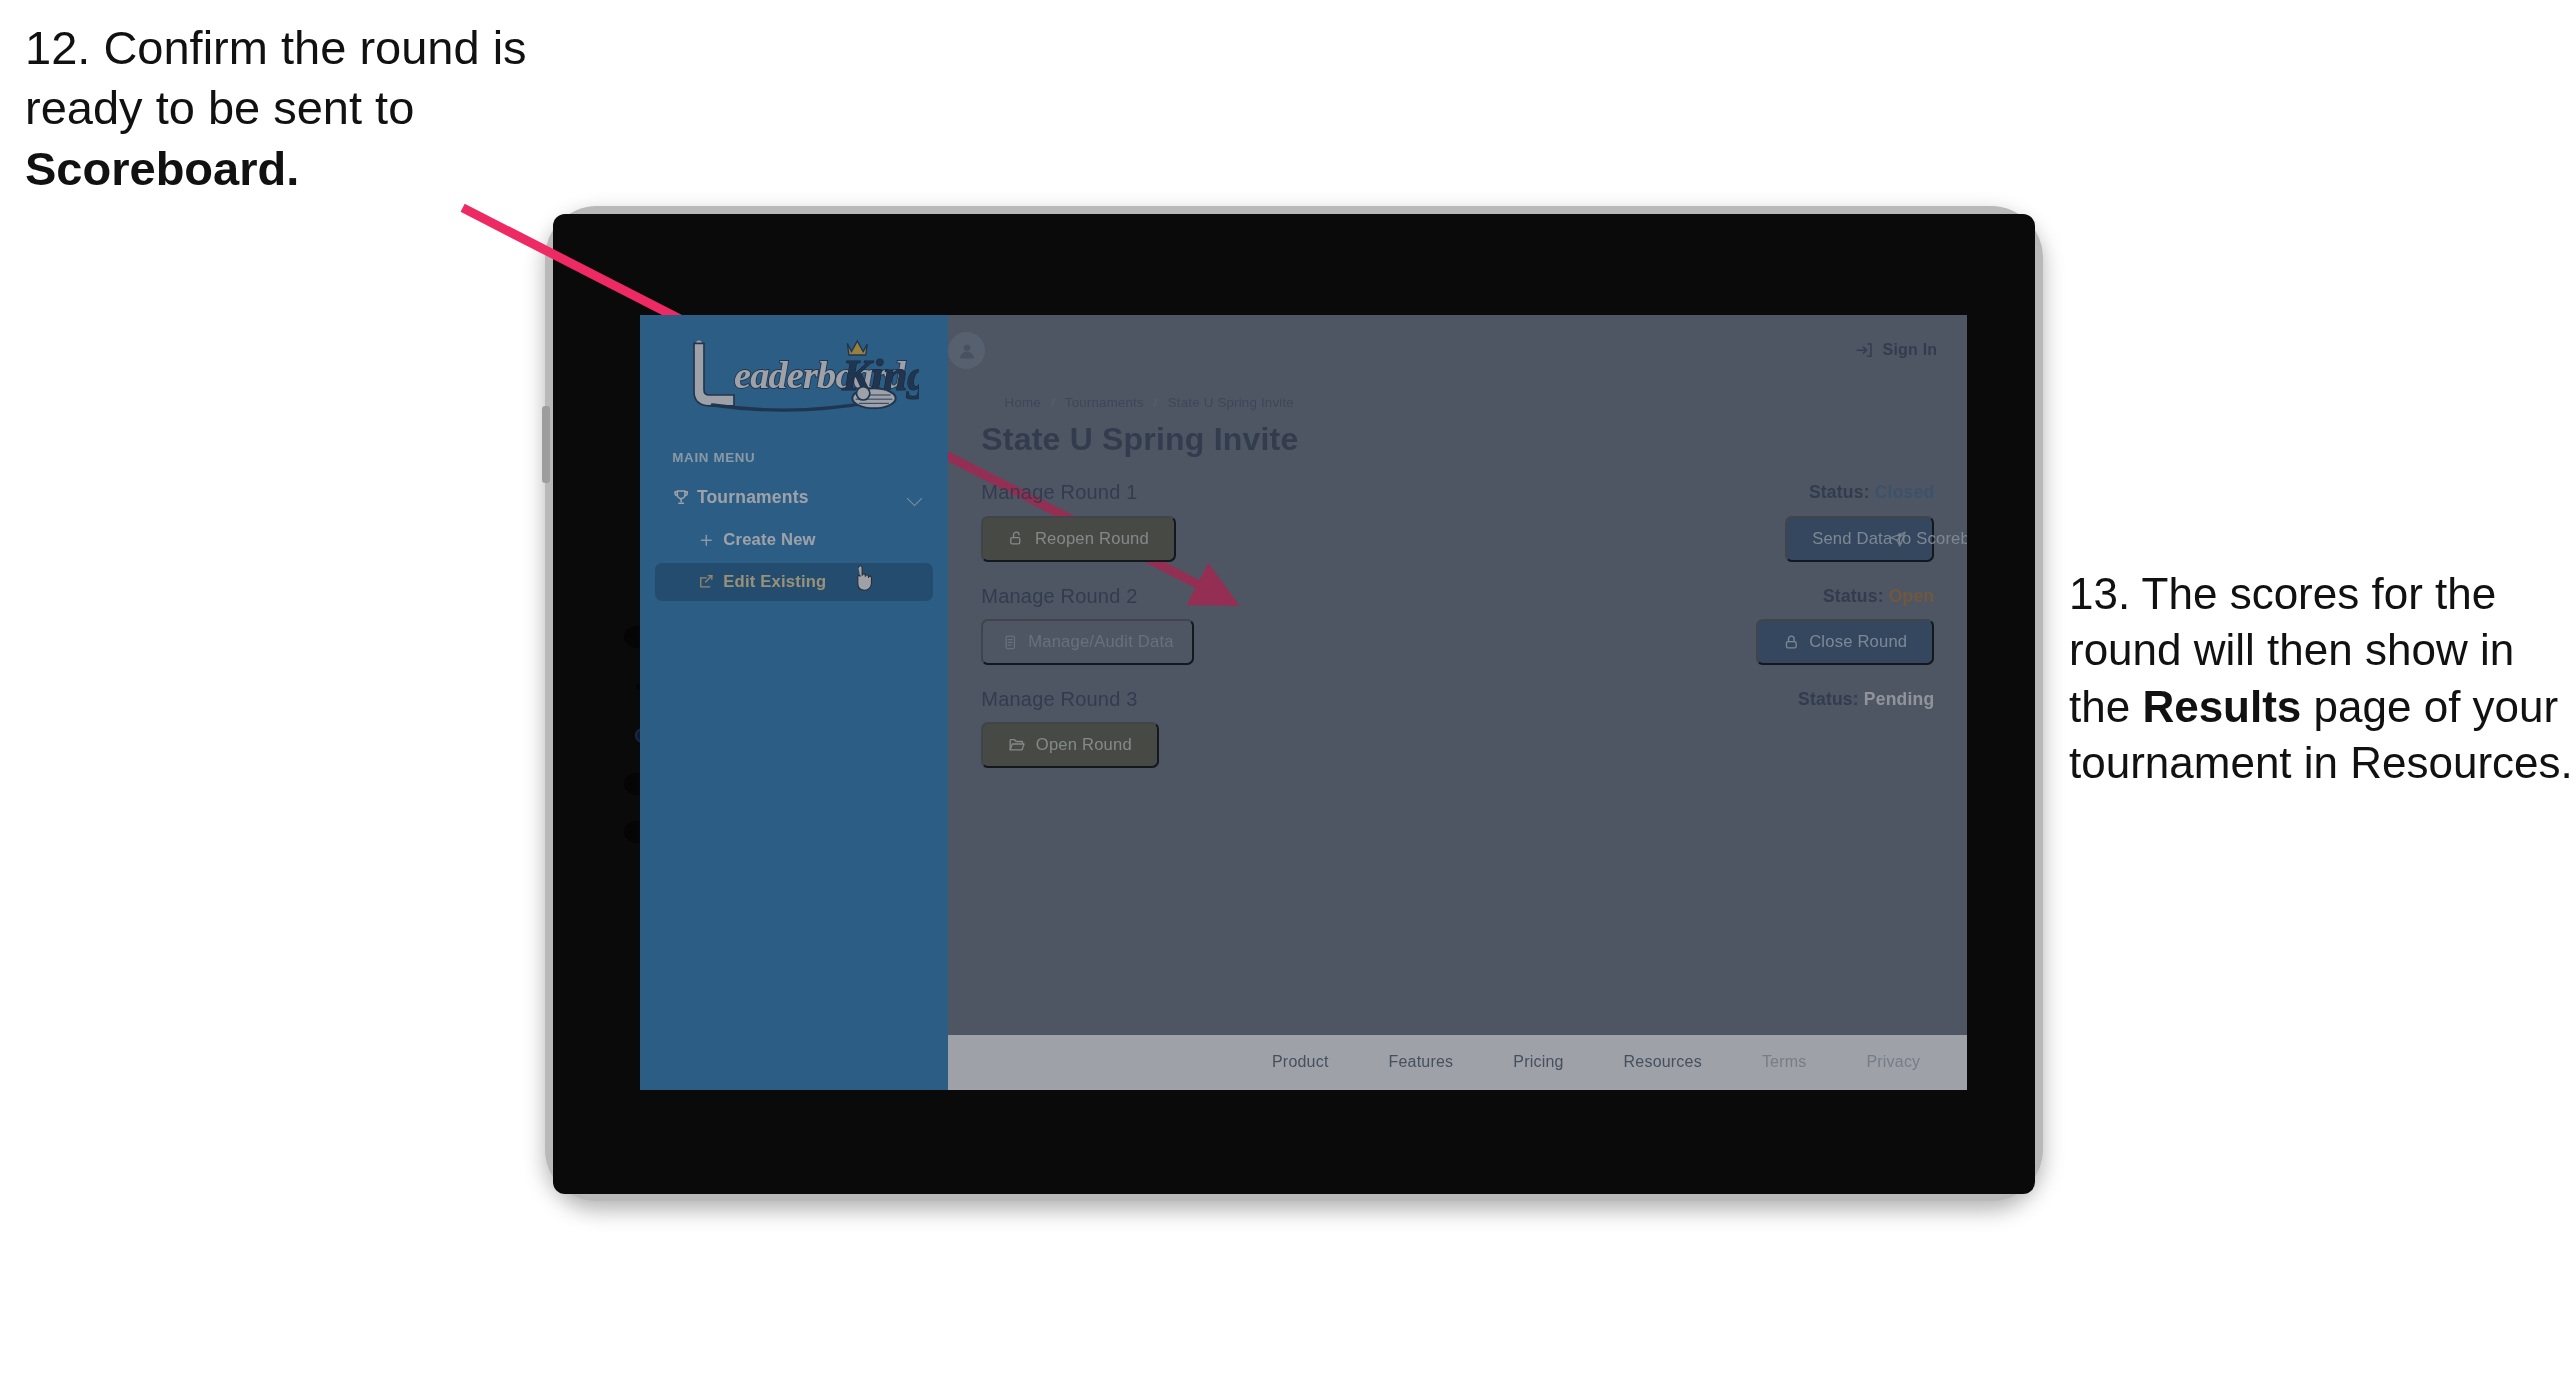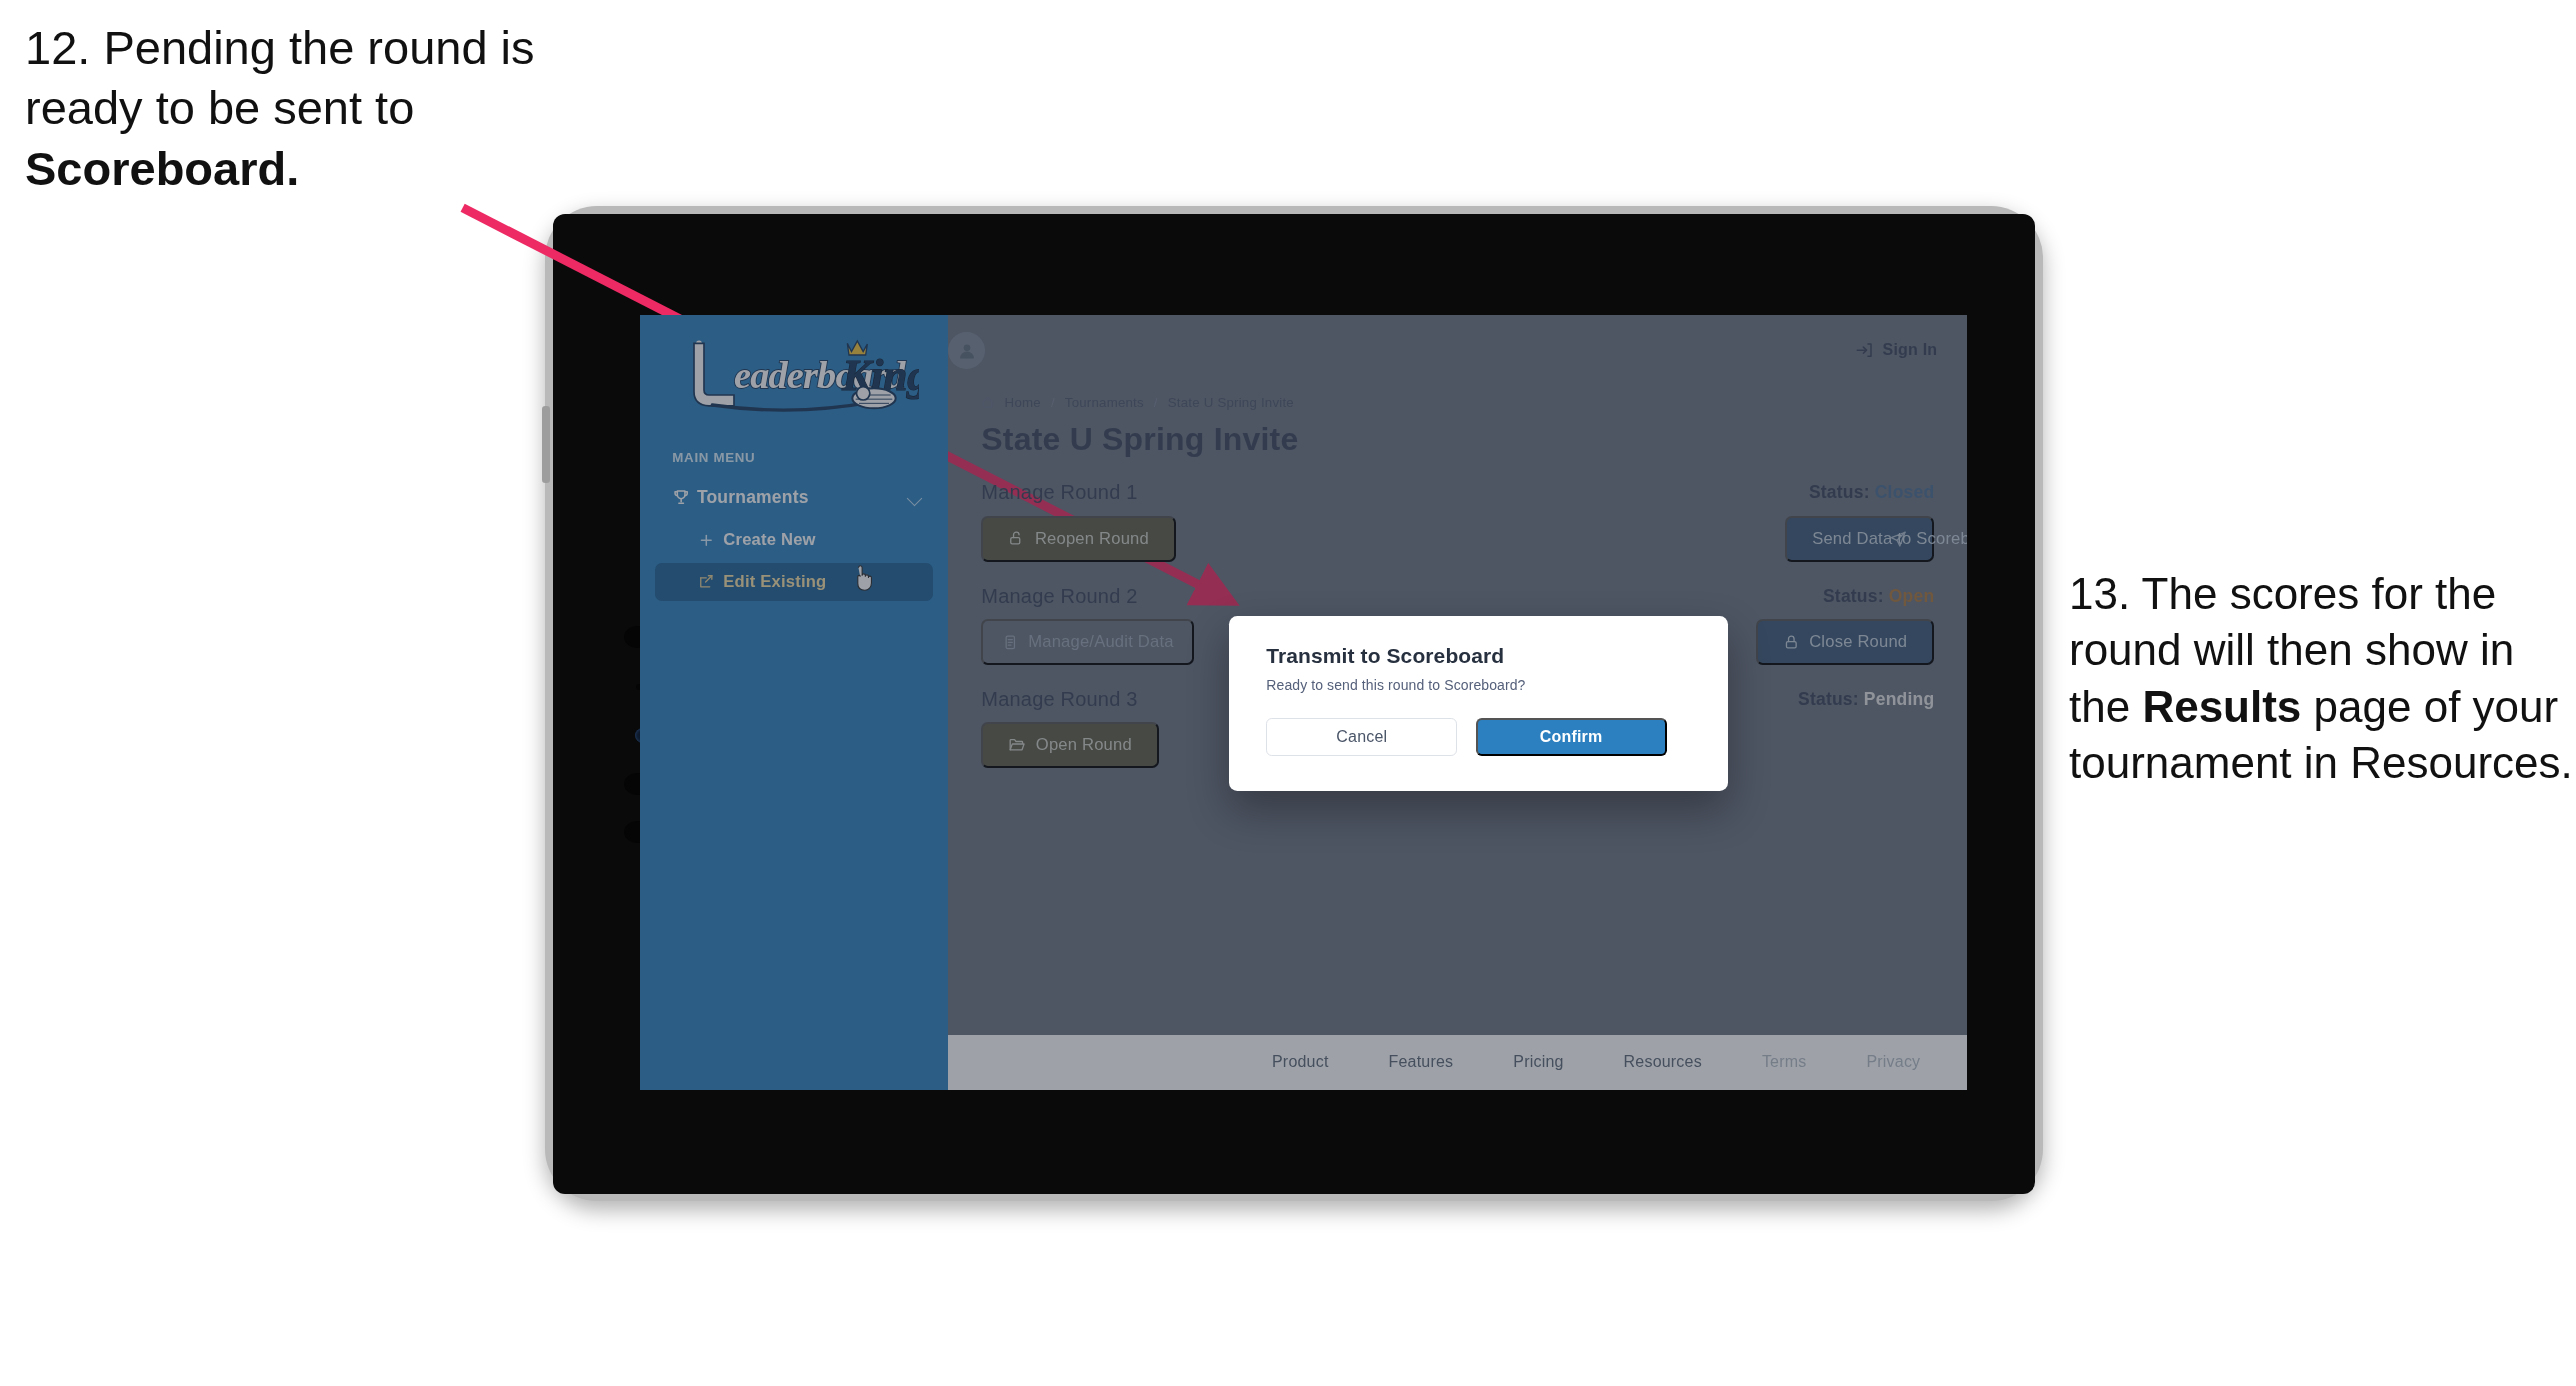--- a/index.html
+++ b/index.html
@@ -130,21 +130,21 @@
   #modal-body{font-size:14px;color:#55607a;margin-top:9.2px;letter-spacing:0.1px;}
   #modal-actions{display:flex;gap:18.3px;margin-top:25px;}
   .mbtn{height:38px;border-radius:5.8px;display:flex;align-items:center;justify-content:center;
         font-size:16px;letter-spacing:0.2px;box-sizing:border-box;}
   #btn-cancel{width:191px;background:#ffffff;border:0.8px solid #dde1e8;color:#4a5568;}
   #btn-confirm{width:191px;background:#2c80bf;color:#ffffff;font-weight:bold;}
 </style>
 </head>
 <body>
 
-<div class="annot" id="annot-left"><span>12.</span><span> Pending the round is ready to be sent to </span><b>Scoreboard.</b></div>
+<div class="annot" id="annot-left"><span>12.</span><span> Confirm the round is ready to be sent to </span><b>Scoreboard.</b></div>
 
 <div class="annot" id="annot-right"><span>13.</span><span> The scores for the round will then show in the </span><b>Results</b><span> page of your tournament in Resources.</span></div>
 
 <div id="tablet">
   <div class="side-btn" id="side-btn-a"></div>
   <div id="tablet-screen">
     <div class="cam-dot" id="cam1"></div>
     <div class="cam-dot" id="cam2"></div>
     <div class="cam-dot" id="cam3"></div>
     <div class="cam-dot" id="cam4"></div>
@@ -323,28 +323,20 @@
 
       <div id="footer">
         <span>Product</span>
         <span>Features</span>
         <span>Pricing</span>
         <span>Resources</span>
         <span class="muted">Terms</span>
         <span class="muted">Privacy</span>
       </div>
 
-      <div id="modal">
-        <div id="modal-title">Transmit to Scoreboard</div>
-        <div id="modal-body">Ready to send this round to Scoreboard?</div>
-        <div id="modal-actions">
-          <button class="mbtn" id="btn-cancel">Cancel</button>
-          <button class="mbtn" id="btn-confirm">Confirm</button>
-        </div>
-      </div>
 
     </div>
   </div>
 </div>
 
 <svg id="arrow-svg" viewBox="0 0 980 530" width="815" height="441">
   <defs>
     <marker id="arrowhead" markerWidth="5.2" markerHeight="5.2" refX="2.1" refY="2.6" orient="auto">
       <path d="M0,0 L5.2,2.6 L0,5.2 Z" fill="#ed2a63"></path>
     </marker>

